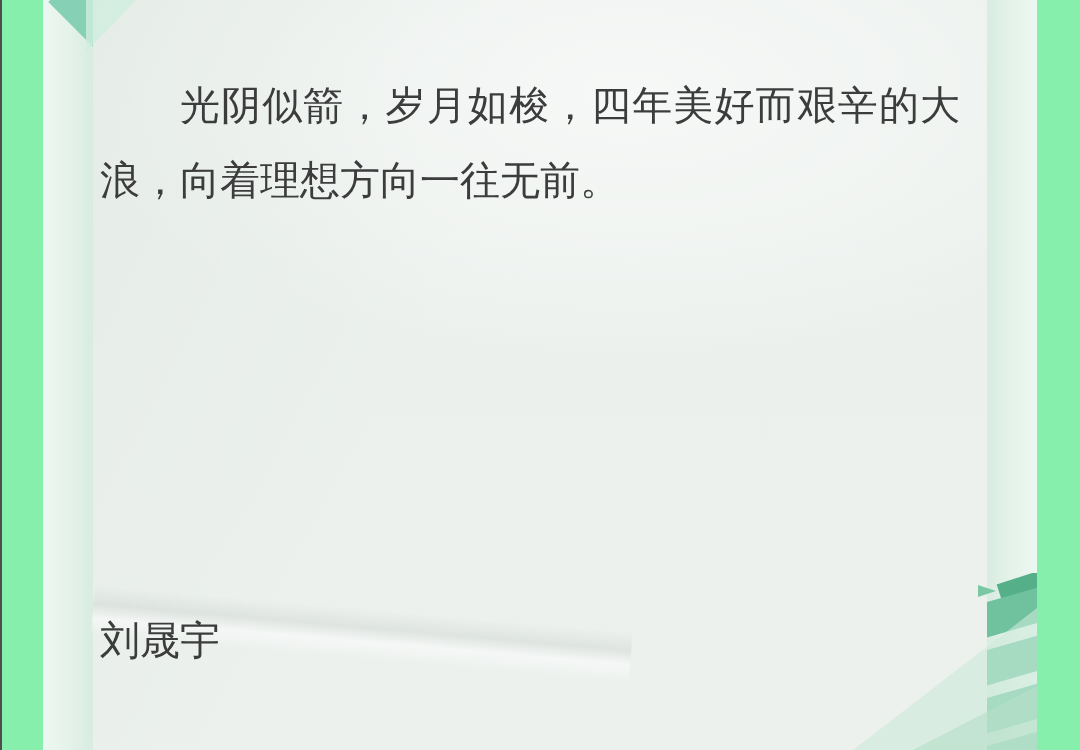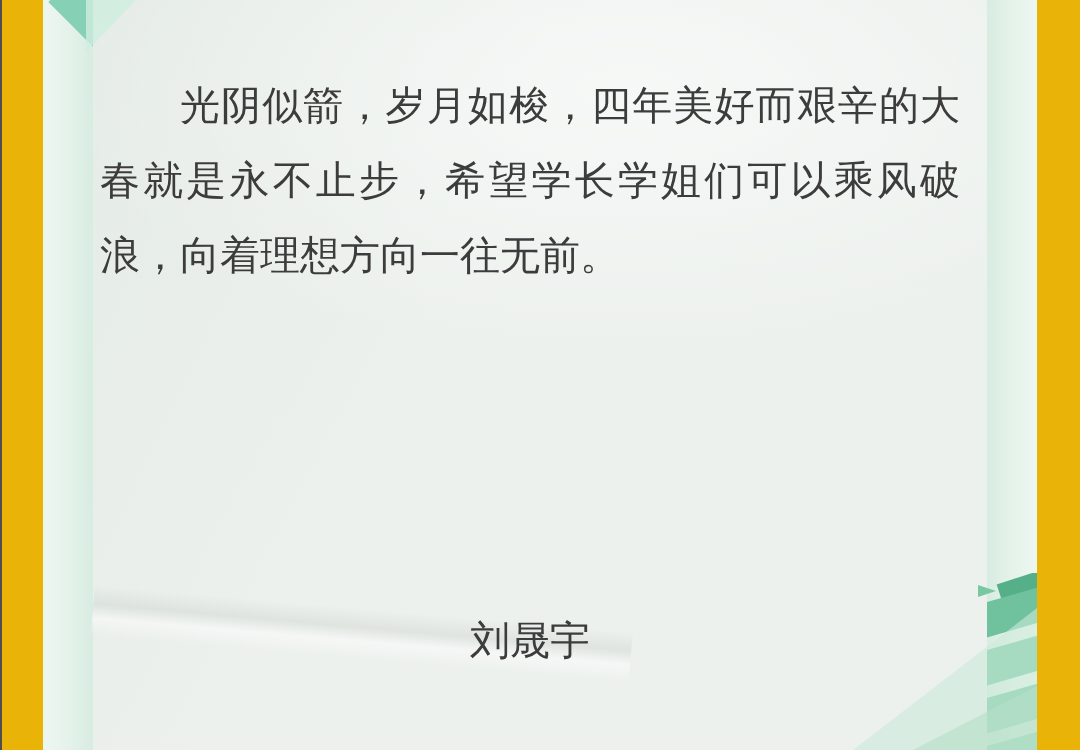--- a/index.html
+++ b/index.html
@@ -1,20 +1,20 @@
 <!DOCTYPE html>
 <html style="--text: #3c3c3c; --paper: #edf1ee; --border_line: #4e4e4e; --strip_inner: #d8ece1; --strip_outer: #edf7f1; --ribbon_teal: #86d0b5; --ribbon_light: #cfeede; --stripe_green: #6fc29d; --stripe_cap: #55b08a; --arrow_tip: #79c8a3; --corner_light: #cbe9d9; --corner_mid: #b5e0c8;"><head>
 <meta charset="utf-8">
 <style>
   html,body{margin:0;padding:0;}
   body{background:#ffffff;}
   .canvas{
     position:relative;
     width:1080px;height:750px;
-    background:#eab308;
+    background:#86efac;
     overflow:hidden;
     font-family:"Liberation Sans","DejaVu Sans",sans-serif;
   }
   
   .edge-line{
     position:absolute;left:0;top:0;width:2px;height:750px;
     background:var(--border_line,#4e4e4e);
   }
   
   .strip-left{
@@ -67,21 +67,21 @@
     text-align:justify;
     text-align-last:justify;
     text-justify:inter-character;
   }
   .line:first-child{text-indent:2em;}
   .line:last-child{text-align-last:left;}
   .signature{
     position:absolute;left:100px;top:603px;width:860px;
     color:var(--text,#3c3c3c);
     font-size:40px;line-height:75px;
-    text-align:center;
+    text-align:left;
     z-index:5;
   }
   
   .stripes{
     position:absolute;left:987px;top:573px;width:50px;height:177px;
     overflow:hidden;z-index:2;
   }
   .stripe-band{
     position:absolute;left:-14px;width:82px;height:34px;
     background:var(--stripe_green,#6fc29d);
@@ -129,21 +129,20 @@
 
   <div class="paper">
     <div class="crease"></div>
   </div>
 
   <div class="ribbon-light"></div>
 
   <div class="letter-body">
 
   <div class="line">光阴似箭，岁月如梭，四年美好而艰辛的大</div>
-      <div class="line">春就是永不止步，希望学长学姐们可以乘风破</div>
       <div class="line">浪，向着理想方向一往无前。</div>
     </div>
 
   <div class="signature">刘晟宇</div>
 
   <div class="stripes">
     <div class="stripe-cap"></div>
     <div class="stripe-band b1"></div>
     <div class="stripe-band b2"></div>
     <div class="stripe-band b3"></div>

